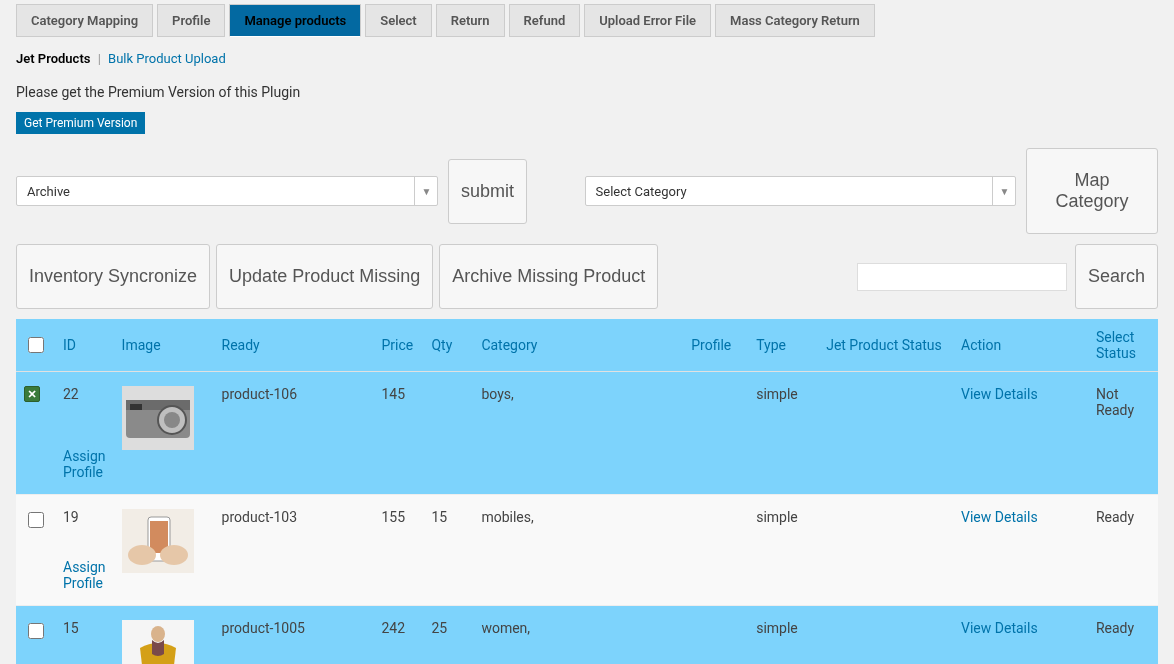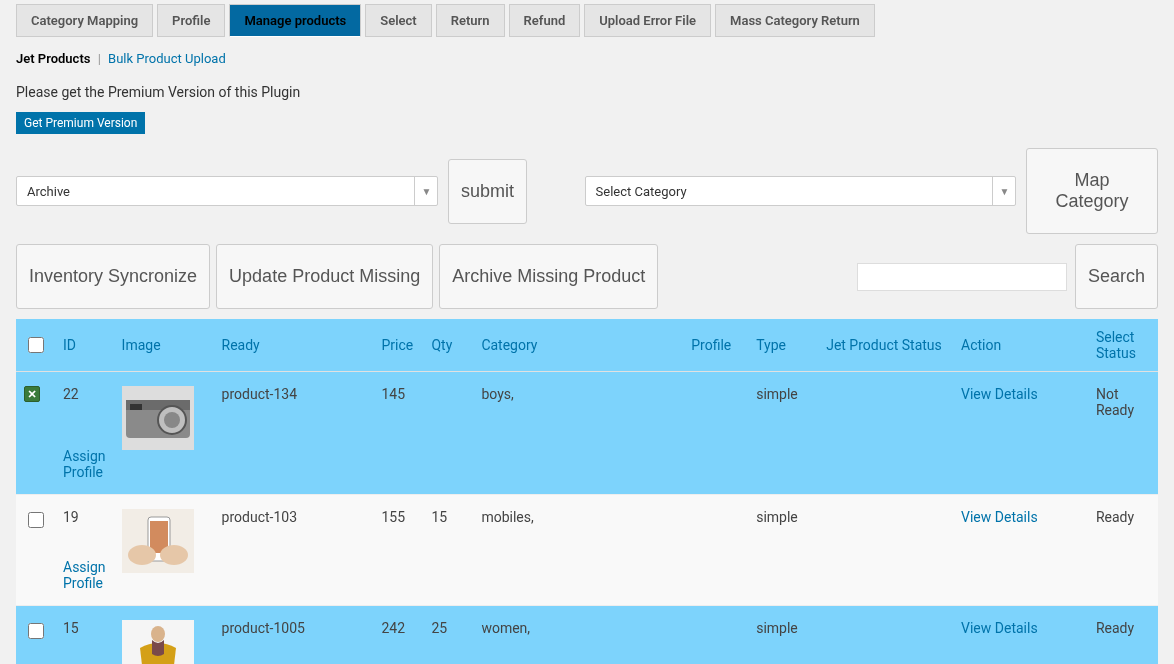--- a/index.html
+++ b/index.html
@@ -276,21 +276,21 @@
           <div class="thumb">
             <svg viewBox="0 0 72 64">
               <rect x="4" y="14" width="64" height="38" rx="4" fill="#8a8a8a"></rect>
               <rect x="4" y="14" width="64" height="10" fill="#6b6b6b"></rect>
               <circle cx="50" cy="34" r="14" fill="#bfbfbf" stroke="#555" stroke-width="2"></circle>
               <circle cx="50" cy="34" r="8" fill="#888"></circle>
               <rect x="8" y="18" width="12" height="6" fill="#333"></rect>
             </svg>
           </div>
         </td>
-        <td>product-134</td>
+        <td>product-106</td>
         <td>145</td>
         <td></td>
         <td>boys,</td>
         <td></td>
         <td>simple</td>
         <td></td>
         <td><a class="view-link">View Details</a></td>
         <td class="status-notready">Not Ready</td>
       </tr>
       <tr class="alt">

